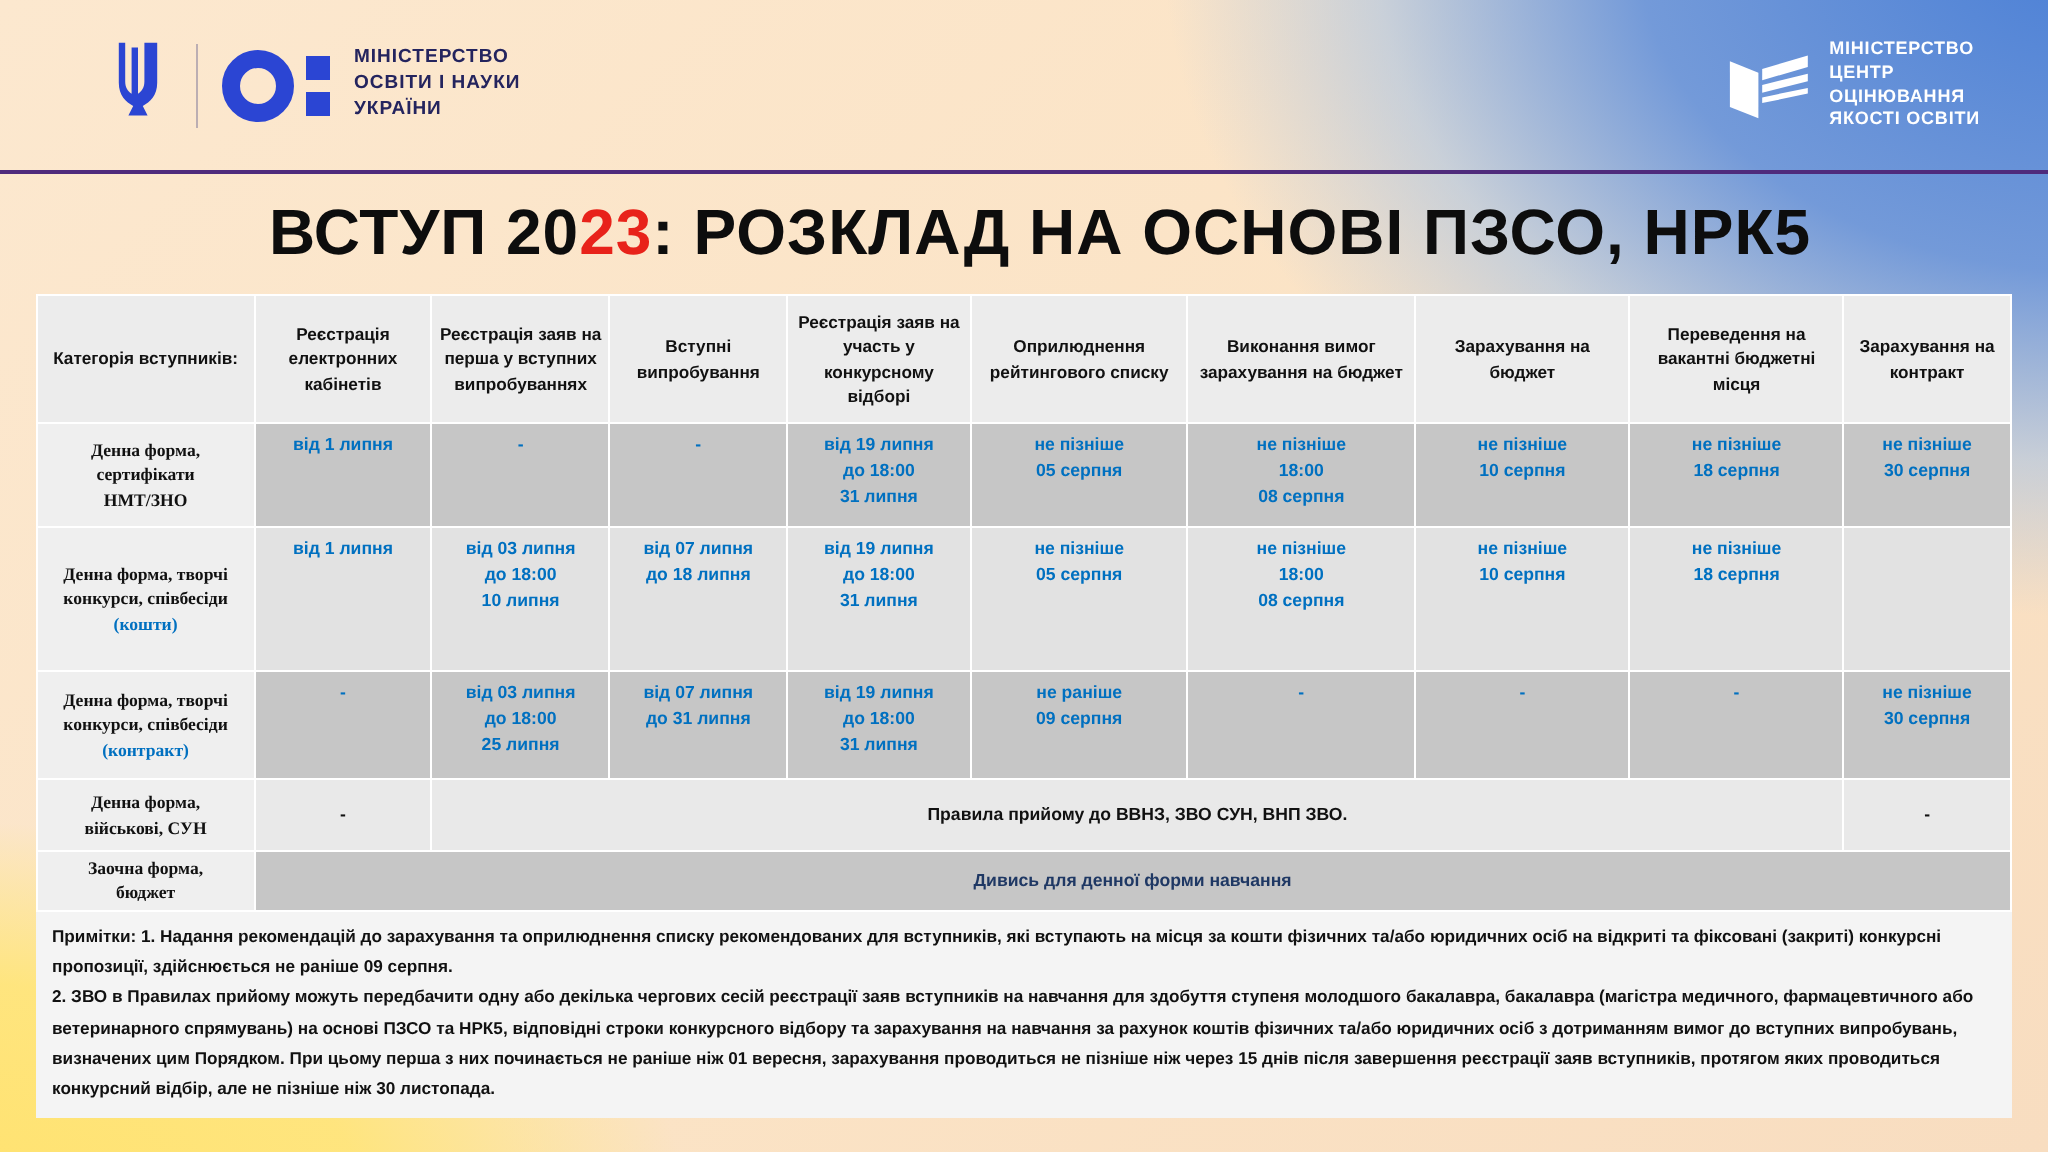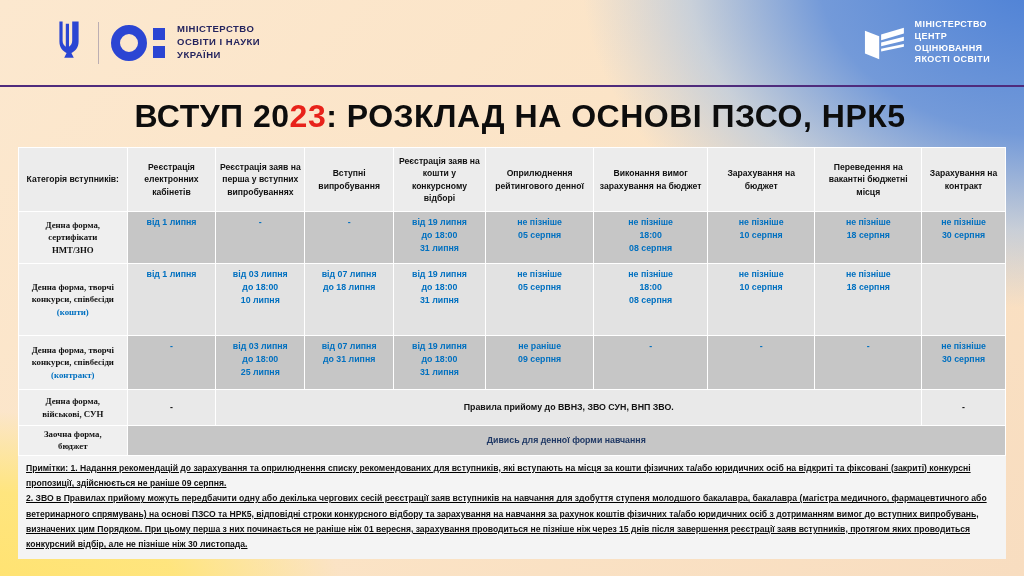--- a/index.html
+++ b/index.html
@@ -49,21 +49,21 @@
   tr.r1 { height:72px; }
   tr.r2 { height:54px; }
   tr.r3 { height:36px; }
   tr.r4 { height:23px;margin-left:20px; }
   td.mid { vertical-align:middle; padding:2px; }
   td.blacktext { color:#111; }
   td.navytext { color:#1f3864; }
   .preline { white-space:pre-line; }
 
   
-  .notes { width:988px; margin:0 18px; background:#f4f4f4; padding:5px 8px 7px 8px;text-decoration:underline; }
+  .notes { width:988px; margin:0 18px; background:#f4f4f4; padding:5px 8px 7px 8px; }
   .notes p { font-size:8.6px; font-weight:bold; color:#111; line-height:1.78; text-align:left; }
 </style>
 </head>
 <body>
 
 <div class="page">
 
   <div class="topbar">
     <div class="brand-left">
       <svg width="34" height="48" viewBox="0 0 40 60" aria-hidden="true">
@@ -118,22 +118,22 @@
         <col style="width:10.9%">
         <col style="width:10.8%">
         <col style="width:8.5%">
     </colgroup>
     <thead>
       <tr>
         <th>Категорія вступників:</th>
         <th>Реєстрація електронних кабінетів</th>
         <th>Реєстрація заяв на перша у вступних випробуваннях</th>
         <th>Вступні випробування</th>
-        <th>Реєстрація заяв на кошти у конкурсному відборі</th>
-        <th>Оприлюднення рейтингового денної</th>
+        <th>Реєстрація заяв на участь у конкурсному відборі</th>
+        <th>Оприлюднення рейтингового списку</th>
         <th>Виконання вимог зарахування на бюджет</th>
         <th>Зарахування на бюджет</th>
         <th>Переведення на вакантні бюджетні місця</th>
         <th>Зарахування на контракт</th>
       </tr>
     </thead>
     <tbody>
       <tr class="r0">
         <th class="cat preline">Денна форма,
 сертифікати

